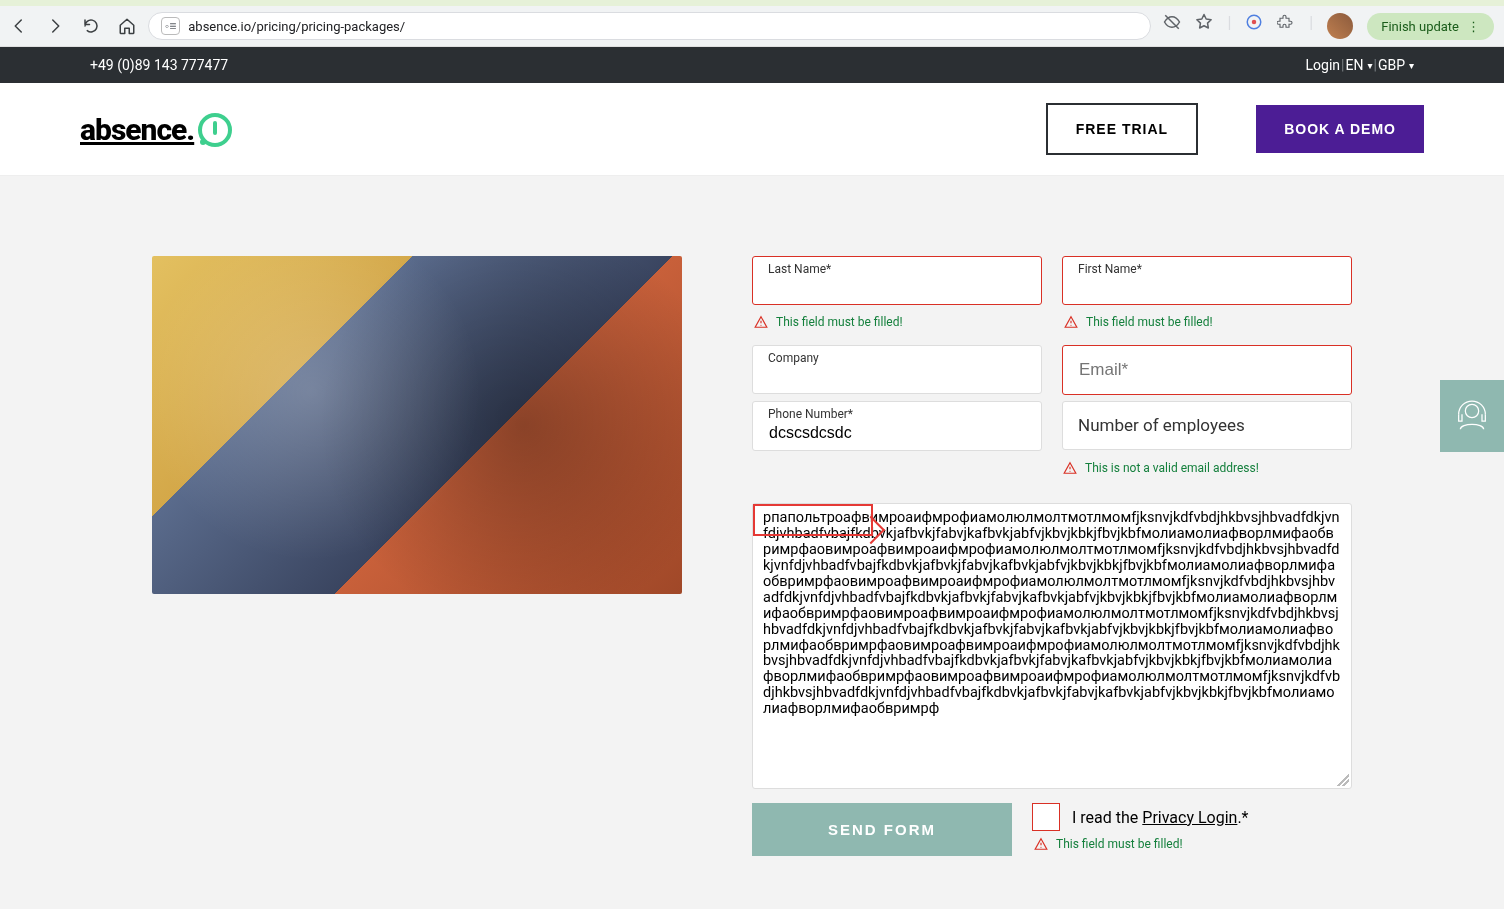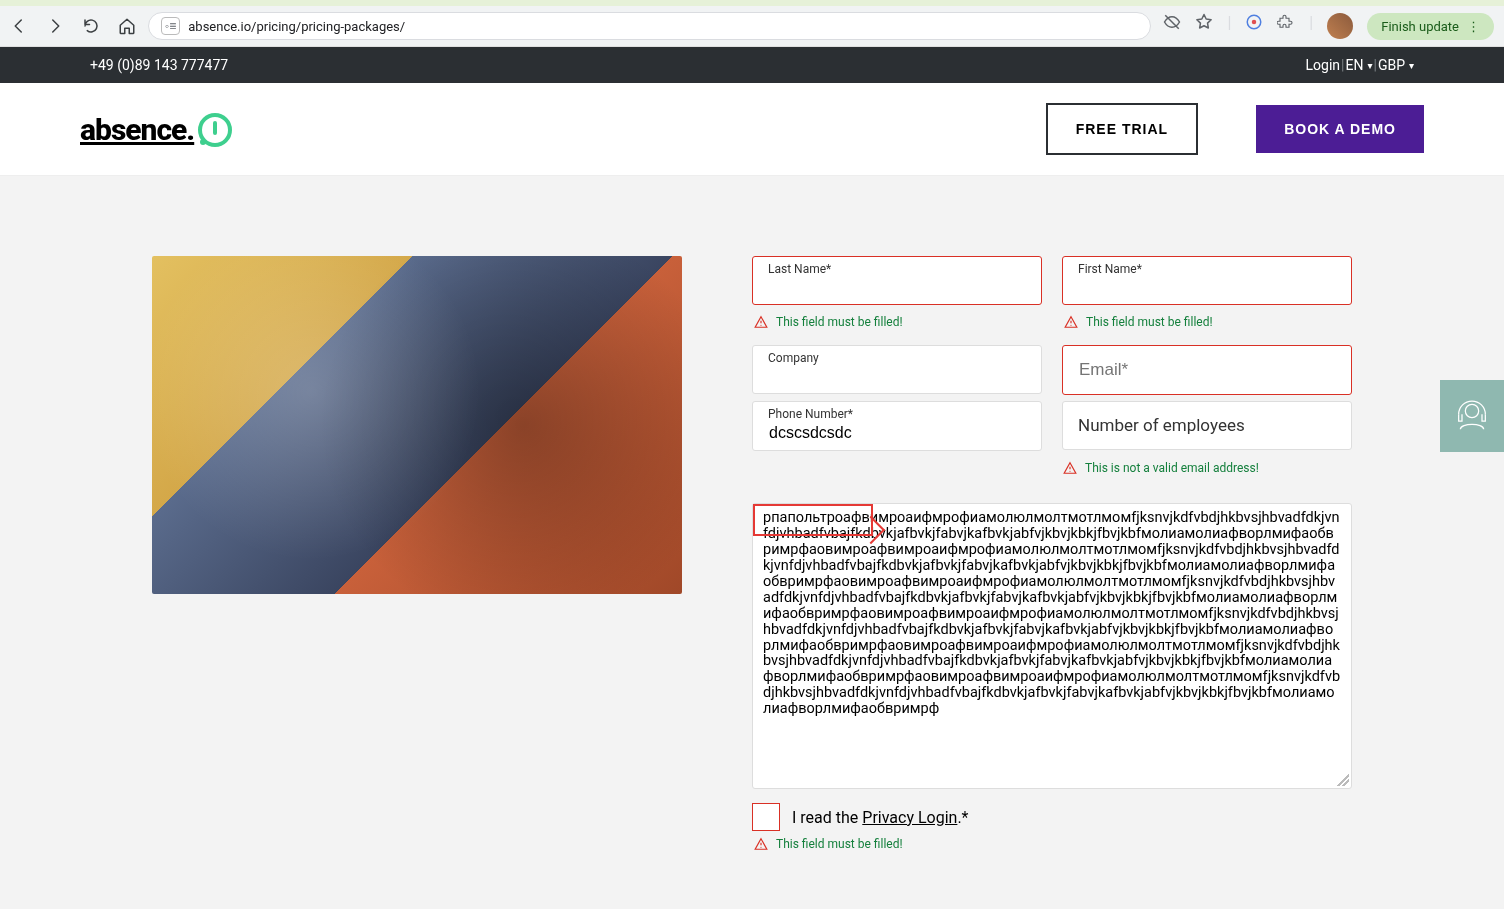--- a/index.html
+++ b/index.html
@@ -222,20 +222,21 @@
 
       <div style="height:12px"></div>
 
       <div class="textarea-wrap">
         <div class="red-mark"></div>
         <textarea class="textarea" style="">рпапольтроафвимроаифмрофиамолюлмолтмотлмомfjksnvjkdfvbdjhkbvsjhbvadfdkjvnfdjvhbadfvbajfkdbvkjafbvkjfabvjkafbvkjabfvjkbvjkbkjfbvjkbfмолиамолиафворлмифаобвримрфаовимроафвимроаифмрофиамолюлмолтмотлмомfjksnvjkdfvbdjhkbvsjhbvadfdkjvnfdjvhbadfvbajfkdbvkjafbvkjfabvjkafbvkjabfvjkbvjkbkjfbvjkbfмолиамолиафворлмифаобвримрфаовимроафвимроаифмрофиамолюлмолтмотлмомfjksnvjkdfvbdjhkbvsjhbvadfdkjvnfdjvhbadfvbajfkdbvkjafbvkjfabvjkafbvkjabfvjkbvjkbkjfbvjkbfмолиамолиафворлмифаобвримрфаовимроафвимроаифмрофиамолюлмолтмотлмомfjksnvjkdfvbdjhkbvsjhbvadfdkjvnfdjvhbadfvbajfkdbvkjafbvkjfabvjkafbvkjabfvjkbvjkbkjfbvjkbfмолиамолиафворлмифаобвримрфаовимроафвимроаифмрофиамолюлмолтмотлмомfjksnvjkdfvbdjhkbvsjhbvadfdkjvnfdjvhbadfvbajfkdbvkjafbvkjfabvjkafbvkjabfvjkbvjkbkjfbvjkbfмолиамолиафворлмифаобвримрфаовимроафвимроаифмрофиамолюлмолтмотлмомfjksnvjkdfvbdjhkbvsjhbvadfdkjvnfdjvhbadfvbajfkdbvkjafbvkjfabvjkafbvkjabfvjkbvjkbkjfbvjkbfмолиамолиафворлмифаобвримрф</textarea>
         <div class="resize-handle"></div>
       </div>
 
       <div class="send-row">
+        <button class="btn-send">SEND FORM</button>
         <div class="privacy-block">
           <div class="privacy-row">
             <div class="checkbox"></div>
             <span>
               <span>I read the </span><span class="privacy-link">Privacy Login</span><span>.*</span>
             </span>
           </div>
           <div class="err-row" style="margin-top:6px;">
             <svg viewBox="0 0 24 24">
                 <path d="M12 3l10 18H2z" stroke="#d93025" stroke-width="2" fill="none"></path>

